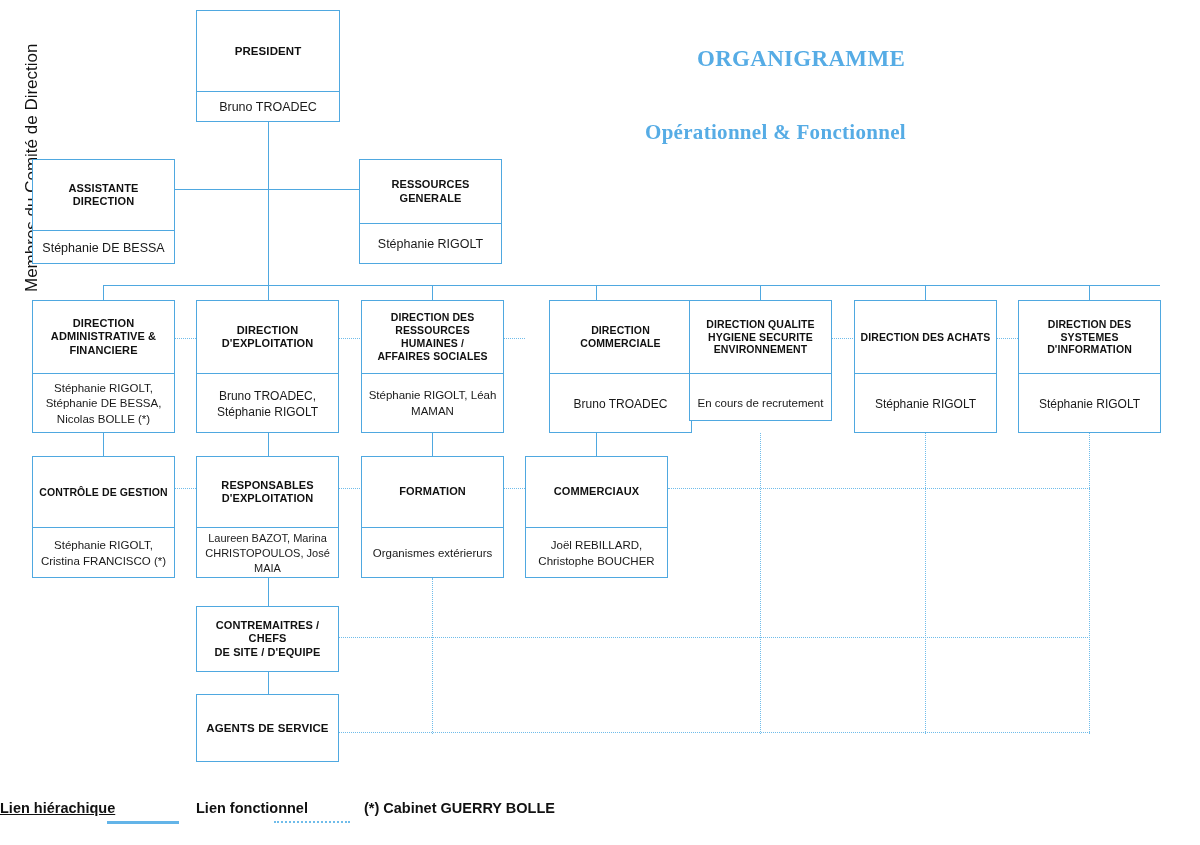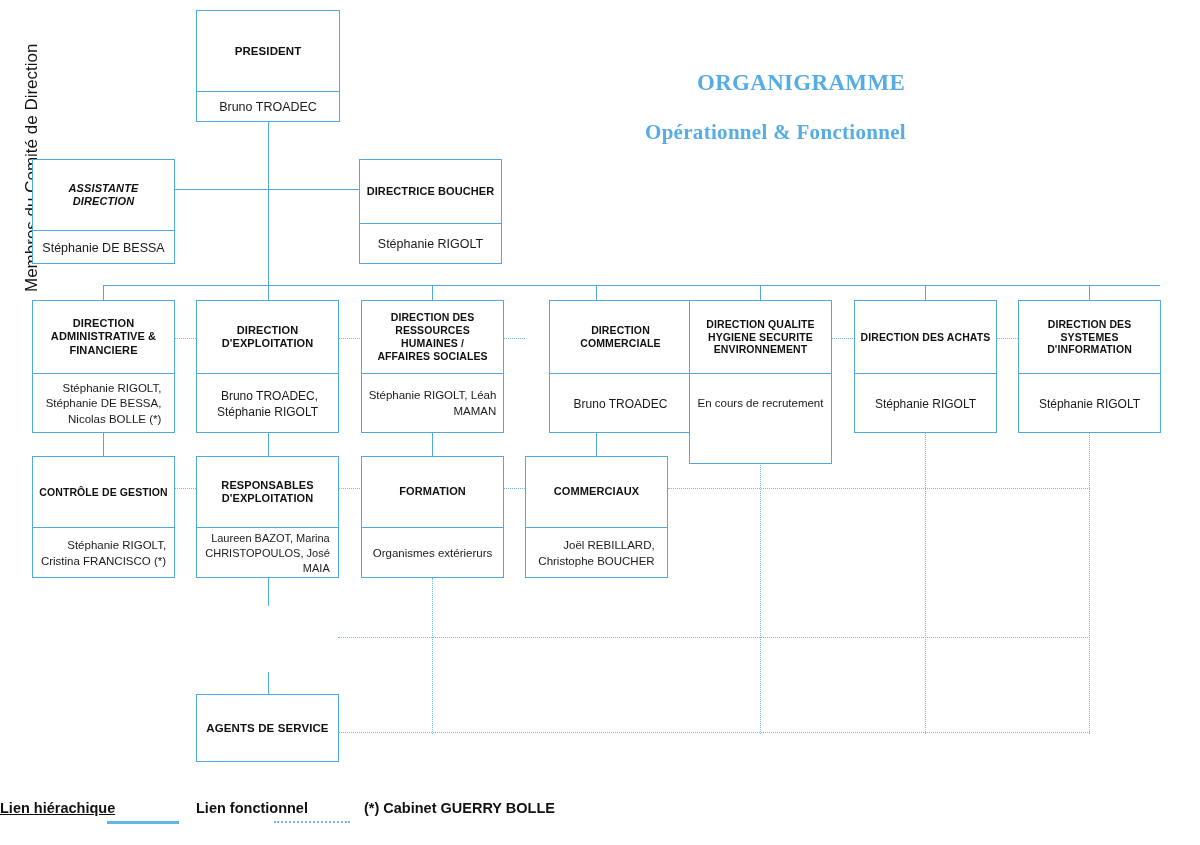--- a/index.html
+++ b/index.html
@@ -34,21 +34,21 @@
     color:#111111;
     letter-spacing:.1px;
     padding:2px 5px;
     line-height:1.22;
   }
   .node .people{
     box-sizing:border-box;
     display:flex;
     align-items:center;
     justify-content:center;
-    text-align:right;
+    text-align:center;
     color:#1a1a1a;
     padding:2px 5px;
     line-height:1.35;
     border-top:1.6px solid #4FA8E0;
   }
   .node.noppl .title{border-bottom:none;}
 
   
   .h-line{
     position:absolute;
@@ -113,21 +113,21 @@
     border-top:2px dotted #6FBCEA;
   }
 </style>
 </head>
 <body>
 
 <div id="canvas">
 
   <div class="side-label" style="left:22px; top:292px; transform:rotate(-90deg);">Membres du Comité de Direction</div>
 
-  <div class="chart-title" style="left:697px; top:70px; font-size:23px;">ORGANIGRAMME</div>
+  <div class="chart-title" style="left:697px; top:46px; font-size:23px;">ORGANIGRAMME</div>
   <div class="chart-title" style="left:645px; top:120px; font-size:21px;">Opérationnel &amp; Fonctionnel</div>
 
   <div class="v-line" style="left:268px; top:122px; height:164px;"></div>
 
   <div class="h-line" style="left:174px; top:189px; width:186px;"></div>
 
   <div class="h-line" style="left:103px; top:285px; width:1057px;"></div>
 
   <div class="v-line" style="left:103px; top:285px; height:15px;"></div>
   <div class="v-line" style="left:268px; top:285px; height:15px;"></div>
@@ -164,27 +164,27 @@
 
   <div class="h-dot" style="left:338px; top:637px; width:752px;"></div>
   <div class="h-dot" style="left:338px; top:732px; width:752px;"></div>
 
   <div class="node" style="left:196px; top:10px; width:144px; height:112px;">
     <div class="title" style="height:80px; font-size:11.5px;">PRESIDENT</div>
     <div class="people" style="height:32px; font-size:12.5px;">Bruno TROADEC</div>
   </div>
 
   <div class="node" style="left:32px; top:159px; width:143px; height:105px;">
-    <div class="title" style="height:70px; font-size:11px; white-space:pre-line;font-style:italic;">ASSISTANTE
+    <div class="title" style="height:70px; font-size:11px; white-space:pre-line;">ASSISTANTE
 DIRECTION</div>
     <div class="people" style="height:35px; font-size:12.5px;">Stéphanie DE BESSA</div>
   </div>
 
   <div class="node" style="left:359px; top:159px; width:143px; height:105px;">
-    <div class="title" style="height:63px; font-size:11px;">DIRECTRICE BOUCHER</div>
+    <div class="title" style="height:63px; font-size:11px;">RESSOURCES GENERALE</div>
     <div class="people" style="height:42px; font-size:12.5px;">Stéphanie RIGOLT</div>
   </div>
 
   <div class="node" style="left:32px; top:300px; width:143px; height:133px;">
     <div class="title" style="height:72px; font-size:11px; white-space:pre-line;">DIRECTION
 ADMINISTRATIVE &amp;
 FINANCIERE</div>
     <div class="people" style="height:61px; font-size:11.5px; white-space:pre-line;">Stéphanie RIGOLT,
 Stéphanie DE BESSA,
 Nicolas BOLLE (*)</div>
@@ -203,21 +203,21 @@
 AFFAIRES SOCIALES</div>
     <div class="people" style="height:61px; font-size:11.5px; white-space:pre-line;">Stéphanie RIGOLT, Léah
 MAMAN</div>
   </div>
 
   <div class="node" style="left:525px; top:300px; width:143px; height:133px;margin-left:24px;">
     <div class="title" style="height:72px; font-size:10.5px;">DIRECTION COMMERCIALE</div>
     <div class="people" style="height:61px; font-size:12px;">Bruno TROADEC</div>
   </div>
 
-  <div class="node" style="left:689px; top:300px; width:143px; height:164px;">
+  <div class="node" style="left:689px; top:300px; width:143px; height:121px;">
     <div class="title" style="height:72px; font-size:10.5px; white-space:pre-line;">DIRECTION QUALITE
 HYGIENE SECURITE
 ENVIRONNEMENT</div>
     <div class="people" style="height:61px; font-size:11.5px;">En cours de recrutement</div>
   </div>
 
   <div class="node" style="left:854px; top:300px; width:143px; height:133px;">
     <div class="title" style="height:72px; font-size:10.5px;">DIRECTION DES ACHATS</div>
     <div class="people" style="height:61px; font-size:12px;">Stéphanie RIGOLT</div>
   </div>
@@ -246,20 +246,24 @@
     <div class="title" style="height:70px; font-size:11px;">FORMATION</div>
     <div class="people" style="height:52px; font-size:11.5px;">Organismes extérierurs</div>
   </div>
 
   <div class="node" style="left:525px; top:456px; width:143px; height:122px;">
     <div class="title" style="height:70px; font-size:11px;">COMMERCIAUX</div>
     <div class="people" style="height:52px; font-size:11.5px; white-space:pre-line;">Joël REBILLARD,
 Christophe BOUCHER</div>
   </div>
 
+  <div class="node noppl" style="left:196px; top:606px; width:143px; height:66px;">
+    <div class="title" style="height:100%; font-size:11px; white-space:pre-line;">CONTREMAITRES / CHEFS
+DE SITE / D'EQUIPE</div>
+  </div>
 
   <div class="node noppl" style="left:196px; top:694px; width:143px; height:68px;">
     <div class="title" style="height:100%; font-size:11.5px;">AGENTS DE SERVICE</div>
   </div>
 
   <div class="legend-item" style="left:0px; top:800px;text-decoration:underline;">Lien hiérachique</div>
   <div class="legend-solid" style="left:107px; top:821px; width:72px;"></div>
 
   <div class="legend-item" style="left:196px; top:800px;">Lien fonctionnel</div>
   <div class="legend-dotted" style="left:274px; top:821px; width:76px;"></div>

